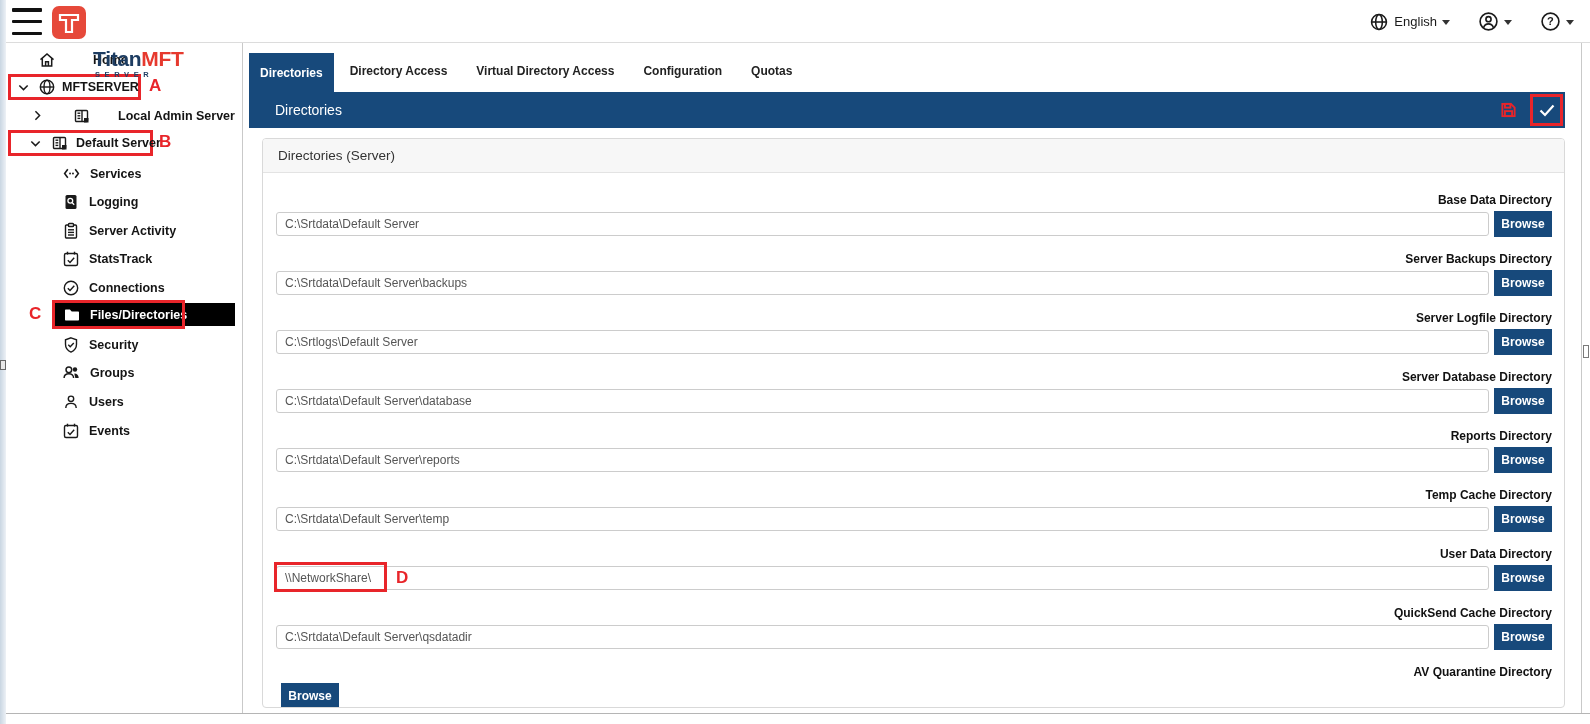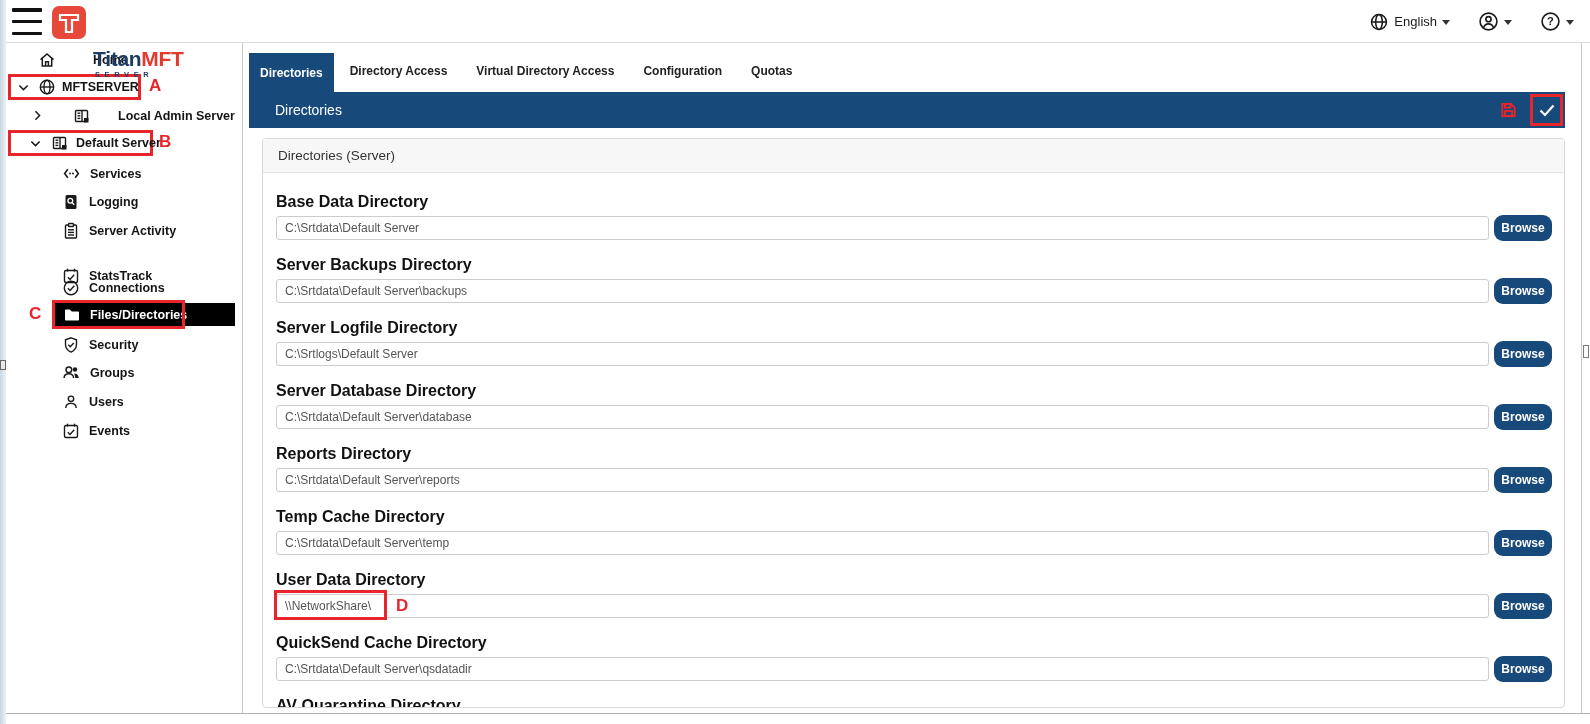--- a/index.html
+++ b/index.html
@@ -52,24 +52,24 @@
   .bluebar { position:absolute; left:249px; top:92px; width:1316px; height:36px; background:#17497b; z-index:2; }
   .bluebar-title { position:absolute; left:26px; top:0; height:36px; display:flex; align-items:center; color:#fff; font-size:14px; font-weight:400; }
   .save-icon { position:absolute; right:48px; top:9px; cursor:pointer; }
   .check-annbox { position:absolute; right:2px; top:2px; width:33px; height:32px; border:3px solid #e8252a; display:flex; align-items:center; justify-content:center; cursor:pointer; }
 
   
   .panel { position:absolute; left:262px; top:138px; width:1303px; height:570px; background:#fff; border:1px solid #d9d9d9; border-radius:4px; overflow:hidden; z-index:1; }
   .panel-header { height:34px; background:#f7f7f7; border-bottom:1px solid #e3e3e3; display:flex; align-items:center; padding-left:15px; font-size:13.5px; color:#333; }
   .panel-body { padding:20px 12px 0 13px; }
   .fgroup { margin-bottom:15px; }
-  .flabel { font-size:16px; font-weight:700; color:#111; margin-bottom:4px; }
+  .flabel { font-size:12px; font-weight:700; color:#111; margin-bottom:4px;text-align:right; }
   .frow { display:flex; align-items:center; position:relative; }
   .finput { flex:1; height:24px; border:1px solid #cccccc; border-radius:3px; padding:0 8px; font-size:12px; color:#555; background:#fff; font-family:"Liberation Sans",sans-serif; outline:none; }
-  .browse-btn { width:58px; height:26px; margin-left:5px; background:#17497b; color:#fff; border:none; border-radius:9px; font-size:12px; font-weight:700; font-family:"Liberation Sans",sans-serif; cursor:pointer; }
+  .browse-btn { width:58px; height:26px; margin-left:5px; background:#17497b; color:#fff; border:none; border-radius:0; font-size:12px; font-weight:700; font-family:"Liberation Sans",sans-serif; cursor:pointer; }
   .dbox { position:absolute; left:-2px; top:-3px; width:113px; height:30px; border:3px solid #e8252a; z-index:2; pointer-events:none; }
   .dletter { position:absolute; left:120px; top:3px; color:#e8252a; font-weight:800; font-size:17px; z-index:2; }
 </style>
 </head>
 <body>
 
 <div class="topbar">
   <div class="hamburger">
       <span></span>
       <span></span>
@@ -222,21 +222,21 @@
         <rect x="3.5" y="3" width="11" height="13" rx="1"></rect>
           <rect x="6.5" y="1.5" width="5" height="3" rx="0.8" fill="#fff"></rect>
         <line x1="6" y1="7.8" x2="12" y2="7.8"></line>
           <line x1="6" y1="10.4" x2="12" y2="10.4"></line>
           <line x1="6" y1="13" x2="12" y2="13"></line>
       </svg>
     </span>
     <span class="lbl">Server Activity</span>
   </div>
 
-  <div class="srow" style="left:62px; top:204px;margin-top:17px;">
+  <div class="srow" style="left:62px; top:204px;">
     <span>
       <svg width="18" height="18" viewBox="0 0 18 18" fill="none" stroke="#1a1a1a" stroke-width="1.4">
         <rect x="2.5" y="3.5" width="13" height="12" rx="1.5"></rect>
           <line x1="5.5" y1="1.7" x2="5.5" y2="4.6"></line>
           <line x1="12.5" y1="1.7" x2="12.5" y2="4.6"></line>
         <polyline points="5.8,10.3 8,12.5 12.2,7.8"></polyline>
       </svg>
     </span>
     <span class="lbl">StatsTrack</span>
   </div>

